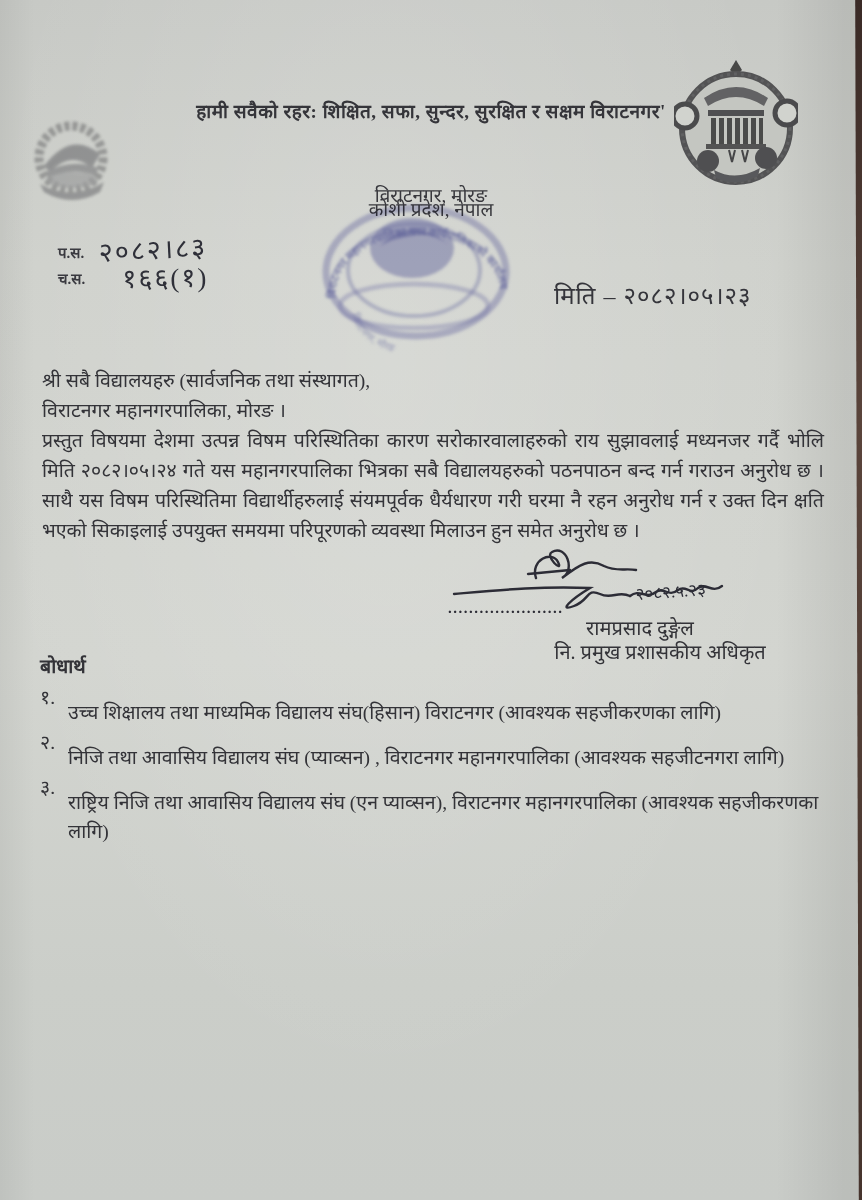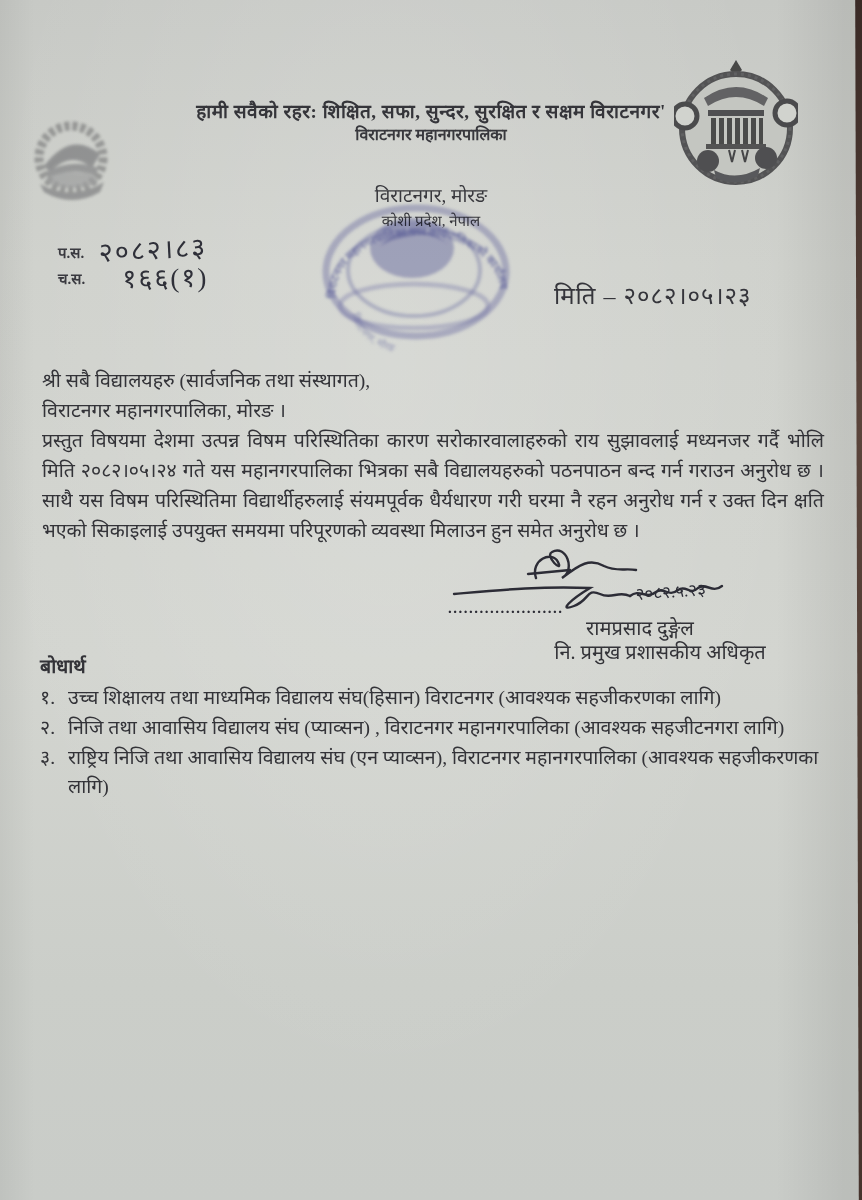--- a/index.html
+++ b/index.html
@@ -18,21 +18,21 @@
   .edge-strip{
     position:absolute;top:0;right:0;bottom:0;width:8px;
     background:linear-gradient(180deg,#3a2a26 0%,#5a443b 35%,#4e3a32 70%,#46342d 100%);
     clip-path:polygon(15% 0,100% 0,100% 100%,60% 100%);
   }
   .hdr{position:absolute;left:0;width:862px;text-align:center;}
   .slogan{top:98px;font-size:19px;font-weight:600;letter-spacing:.5px;color:#35353a;}
   .org{top:123px;font-size:16px;font-weight:700;color:#38383d;}
   .office{top:142px;font-size:29px;font-weight:700;color:#303036;}
   .loc1{top:182px;font-size:19px;color:#38383d;}
-  .loc2{top:210px;font-size:15px;color:#38383d;}
+  .loc2{top:196px;font-size:19px;color:#38383d;}
   .refs{position:absolute;left:58px;top:240px;}
   .refrow{display:flex;align-items:flex-start;line-height:26px;}
   .reflbl{font-size:15px;font-weight:700;color:#3a3a40;width:40px;}
   .hand{
     font-size:27px;color:#2f3039;letter-spacing:2px;
     transform:rotate(-3deg);transform-origin:left top;display:inline-block;
   }
   .hand2{margin-left:24px;transform:rotate(-1deg);}
   .dateline{position:absolute;left:554px;top:278px;font-size:24px;color:#35353b;letter-spacing:1px;}
   .subject{position:absolute;left:0;top:323px;width:862px;text-align:center;font-size:20px;font-weight:600;color:#323237;word-spacing:4px;}
@@ -40,21 +40,21 @@
   .letter .rcpt{margin:0;}
   .para{margin:0;text-align:justify;}
   .sigwrap{position:absolute;left:440px;top:548px;width:400px;}
   .dots{position:absolute;left:8px;top:52px;font-size:15px;letter-spacing:1.5px;color:#2c2c35;font-weight:700;}
   .signame{position:absolute;left:0;top:66px;width:400px;text-align:center;font-size:20px;color:#333338;}
   .sigtitle{position:absolute;left:20px;top:90px;width:400px;text-align:center;font-size:20px;color:#333338;}
   .cc{position:absolute;left:40px;top:652px;width:790px;font-size:19.5px;line-height:29px;color:#333338;}
   .cc-head{font-weight:700;margin-bottom:2px;}
   .cc-item{display:flex;margin-bottom:1px;}
   .cc-num{width:28px;flex:0 0 28px;}
-  .cc-text{flex:1;}
+  .cc-text{flex:1;margin-top:15px;}
   .stamp-svg{position:absolute;left:310px;top:196px;mix-blend-mode:multiply;}
   .left-emblem{position:absolute;left:26px;top:110px;opacity:.8;}
   .right-emblem{position:absolute;left:674px;top:58px;opacity:.92;}
   .sig-svg{position:absolute;left:0;top:0;}
 </style>
 </head>
 <body>
 
 <div class="page">
 
@@ -100,21 +100,20 @@
       </g>
       <rect x="32" y="86" width="60" height="5" fill="#48484a"></rect>
       <circle cx="34" cy="103" r="11" fill="#454547"></circle>
       <circle cx="92" cy="100" r="11" fill="#454547"></circle>
       <path d="M40,112 Q62,124 86,110 L84,118 Q62,130 42,120 Z" fill="#505052"></path>
       <path d="M55,92 l3,12 l3,-12 M68,92 l3,12 l3,-12" stroke="#3a3a3c" stroke-width="2" fill="none"></path>
     </g>
   </svg>
 
   <div class="hdr slogan">हामी सवैको रहर: शिक्षित, सफा, सुन्दर, सुरक्षित र सक्षम विराटनगर'</div>
-  <div class="hdr org">विराटनगर महानगरपालिका</div>
   <div class="hdr loc1">विराटनगर, मोरङ</div>
   <div class="hdr loc2">कोशी प्रदेश, नेपाल</div>
 
   <svg class="stamp-svg" width="214" height="158" viewBox="0 0 214 158">
     <defs>
       <filter id="sb">
           <feGaussianBlur stdDeviation="1.8"></feGaussianBlur>
         </filter>
       <path id="arcA" d="M 26,102 A 82,58 0 0 1 190,92"></path>
       <path id="arcB" d="M 42,118 A 66,44 0 0 0 176,110"></path>

